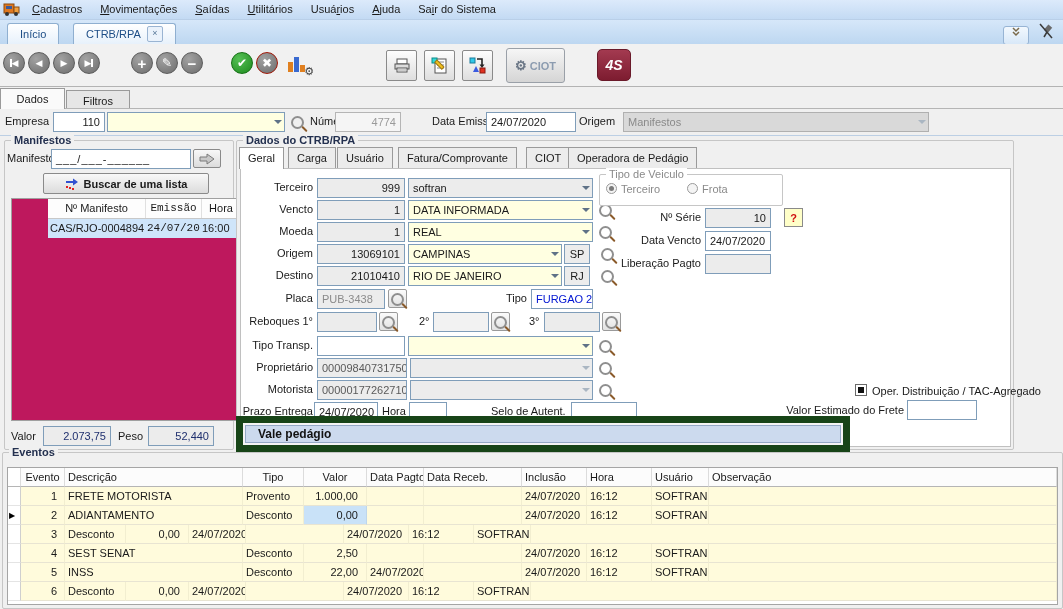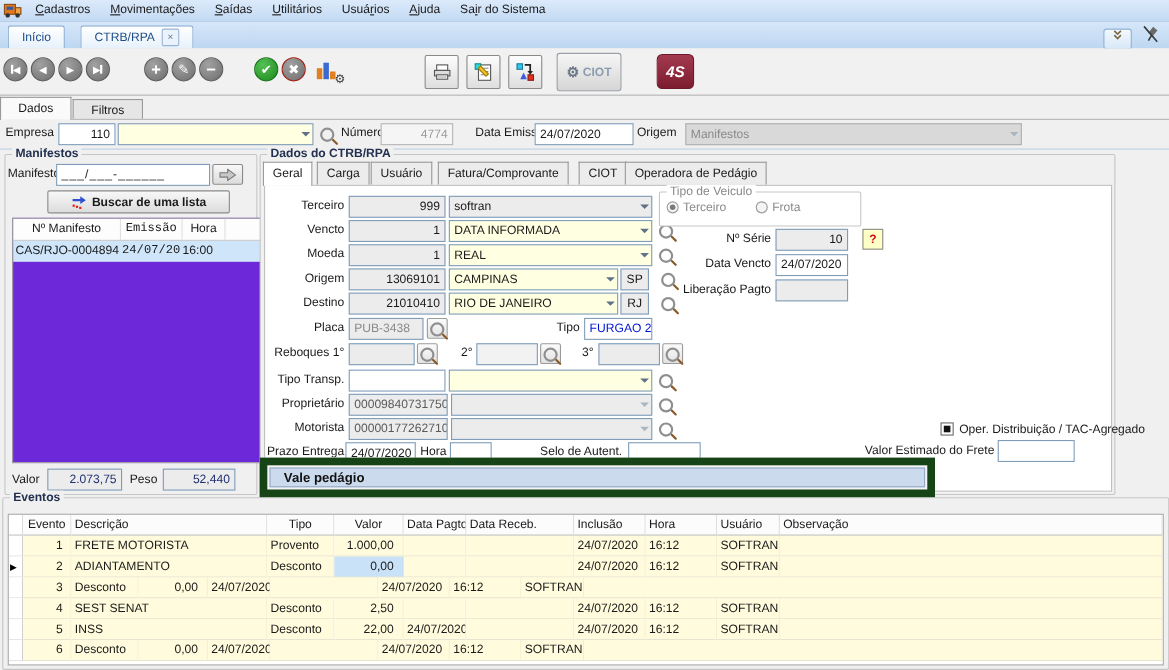--- a/index.html
+++ b/index.html
@@ -66,21 +66,21 @@
   .magbtn{position:absolute;width:19px;height:19px;border:1px solid #9a9a9a;border-radius:2px;background:linear-gradient(#fbfbfb,#e2e2e2);box-sizing:border-box;}
   .magbtn .mag{left:2px;top:3px;}
 
   
   .gbox{position:absolute;border:1px solid #c6c6c6;border-radius:2px;}
   .gbox-label{position:absolute;background:#f0f0f0;padding:0 3px;font-weight:bold;color:#23304f;white-space:nowrap;}
 
   
   .btn{position:absolute;border:1px solid #8a8a8a;border-radius:2px;background:linear-gradient(#f8f8f8,#dcdcdc);
        display:flex;align-items:center;justify-content:center;box-sizing:border-box;}
-  .mlist{position:absolute;left:6px;top:57px;width:258px;height:223px;border:1px solid #a0a0a0;background:#6d28d9;box-sizing:border-box;}
+  .mlist{position:absolute;left:6px;top:57px;width:258px;height:223px;border:1px solid #a0a0a0;background:#be185d;box-sizing:border-box;padding-left:36px;}
   .mhead{display:flex;height:19px;border-bottom:1px solid #c8c8c8;background:#fdfdfd;}
   .mhead span{border-right:1px solid #e0e0e0;text-align:center;line-height:18px;overflow:hidden;white-space:nowrap;}
   .mrow{display:flex;height:19px;background:#cfe5fa;}
   .mrow span{line-height:18px;padding-left:2px;overflow:hidden;white-space:nowrap;box-sizing:border-box;}
   .m-num{width:97px;}.m-emi{width:55px;font-family:Liberation Mono, monospace;}.m-hora{width:38px;}
   .mscroll{position:absolute;right:0;top:0;width:15px;height:221px;background:#f2f2f2;border-left:1px solid #d0d0d0;}
   .sarr{position:absolute;left:0;width:15px;height:15px;background:#f6f6f6;border:1px solid #c8c8c8;box-sizing:border-box;
         font-size:7px;text-align:center;line-height:13px;color:#6a6a6a;}
 
   
@@ -245,21 +245,21 @@
 
 <span class="ftab active"><span>Dados</span></span>
 <span class="ftab idle"><span>Filtros</span></span>
 
 <div class="abs emprow">
   <span class="lbl" style="left:5px;top:6px;">Empresa</span>
   <span class="field r" style="left:53px;top:3px;width:52px;">110</span>
   <span class="field yellow" style="left:107px;top:3px;width:178px;"><span></span><span class="combo-arrow"></span></span>
   <span class="mag" style="left:291px;top:7px;"></span>
   <span class="lbl" style="left:310px;top:6px;">Número</span>
-  <span class="field ghost r" style="left:346px;top:3px;width:66px;">4774</span>
+  <span class="field ghost r" style="left:335px;top:3px;width:66px;">4774</span>
   <span class="lbl" style="left:432px;top:6px;">Data Emissão</span>
   <span class="field" style="left:486px;top:3px;width:90px;">24/07/2020</span>
   <span class="lbl" style="left:579px;top:6px;">Origem</span>
   <span class="field dis" style="left:623px;top:3px;width:306px;"><span>Manifestos</span><span class="combo-arrow pale"></span></span>
 </div>
 
 <div class="gbox" style="left:4px;top:140px;width:228px;height:308px;">
   <span class="gbox-label" style="left:6px;top:-7px;">Manifestos</span>
   <span class="lbl" style="left:2px;top:11px;">Manifesto</span>
   <span class="field" style="left:46px;top:8px;width:140px;letter-spacing:1px;">___/___-______</span>

